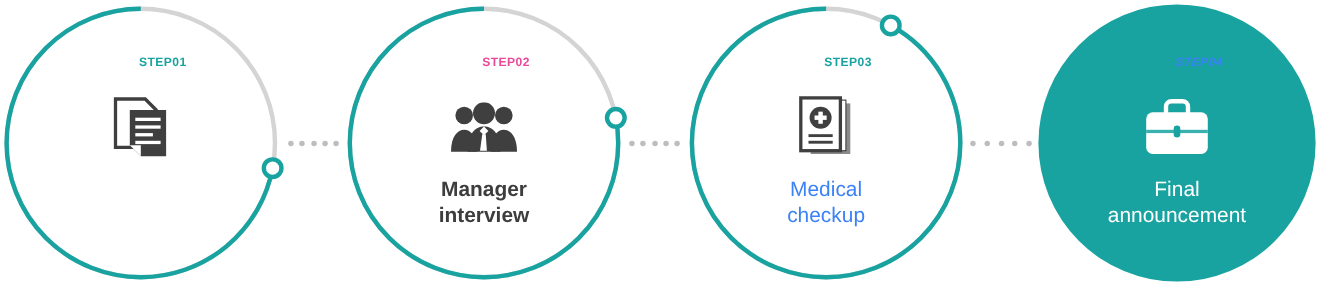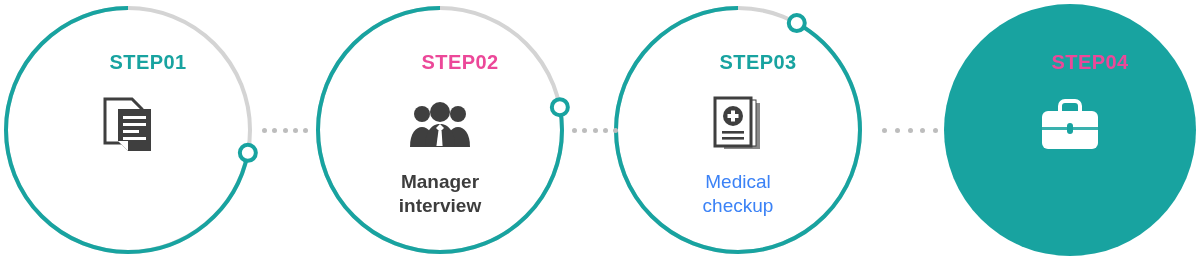--- a/index.html
+++ b/index.html
@@ -49,21 +49,21 @@
     position:absolute;left:0;top:0;
     width:252px;height:252px;
     display:flex;
     flex-direction:column;
     align-items:center;
     justify-content:flex-start;
     box-sizing:border-box;
     padding-top:48px;
   }
   .step-num{
-    font-size:20px;
+    font-size:11px;
     font-weight:bold;
     letter-spacing:0.4px;
     line-height:1;
     color:#18a3a0;
     margin-left:40px;
   }
   .step.filled .step-num{color:#ffffff;}
 
   .icon-wrap{
     height:62px;
@@ -148,21 +148,21 @@
           <path d="M16 45 C16 29 23 22 31 22 C39 22 46 29 46 45 Z" fill="#3f3f3f"></path>
           <path d="M31 22 L27 26 L31 30 L35 26 Z" fill="#ffffff"></path>
           <path d="M29.4 29 L32.6 29 L33.6 44 L27.4 44 Z" fill="#ffffff"></path>
         </svg>
       </div>
       <div class="step-label" style="color: rgb(61, 61, 61); font-weight: bold;">Manager
 interview</div>
     </div>
   </div>
 
-  <div class="step" id="step-2" style="left:612px;">
+  <div class="step" id="step-2" style="left:625px;">
     <svg class="ring" viewBox="0 0 252 252">
       <circle class="track" cx="126" cy="126" r="122" stroke="#d4d4d4"></circle>
       <circle class="progress" id="prog-2" cx="126" cy="126" r="122" transform="rotate(-90 126 126) scale(1,-1) translate(0,-252)" stroke="#18a3a0" stroke-dasharray="705.2247188778368 766.5486074759095"></circle>
       <circle class="marker-outer" id="mark-2" r="8" fill="#ffffff" cx="184.77" cy="19.09" stroke="#18a3a0"></circle>
     </svg>
     <div class="content">
       <div class="step-num" style="color: rgb(24, 163, 160);">STEP03</div>
       <div class="icon-wrap">
         <svg width="52" height="58" viewBox="0 0 52 58" aria-hidden="true">
 
@@ -180,33 +180,35 @@
         </svg>
       </div>
       <div class="step-label" style="color: #3b82f6;">Medical
 checkup</div>
     </div>
   </div>
 
   <div class="step filled" id="step-3" style="left:944px;">
     <div class="disc" id="disc-3" style="background: rgb(24, 163, 160);"></div>
     <div class="content">
-      <div class="step-num" style="color: #ec4899;">STEP04</div>
+      <div class="step-num" style="color: #3b82f6; font-style: italic;">STEP04</div>
       <div class="icon-wrap">
         <svg width="64" height="56" viewBox="0 0 64 56" aria-hidden="true">
 
           <path d="M22 14 V9 a5 5 0 0 1 5-5 h10 a5 5 0 0 1 5 5 v5" fill="none" stroke="#ffffff" stroke-width="4" stroke-linecap="round"></path>
 
           <rect x="4" y="14" width="56" height="38" rx="6" fill="#ffffff"></rect>
 
           <rect x="4" y="30" width="56" height="3" fill="#18a3a0" opacity="0.85"></rect>
 
           <rect x="29" y="26" width="6" height="11" rx="3" fill="#18a3a0"></rect>
         </svg>
       </div>
+      <div class="step-label" style="color: rgb(255, 255, 255);">Final
+announcement</div>
     </div>
   </div>
 
   <div class="connector" id="conn-0" style="left:262px;width:46px;">
       <span class="dot" style="background: rgb(189, 189, 189);"></span>
       <span class="dot" style="background: rgb(189, 189, 189);"></span>
       <span class="dot" style="background: rgb(189, 189, 189);"></span>
       <span class="dot" style="background: rgb(189, 189, 189);"></span>
       <span class="dot" style="background: rgb(189, 189, 189);"></span>
     </div>

